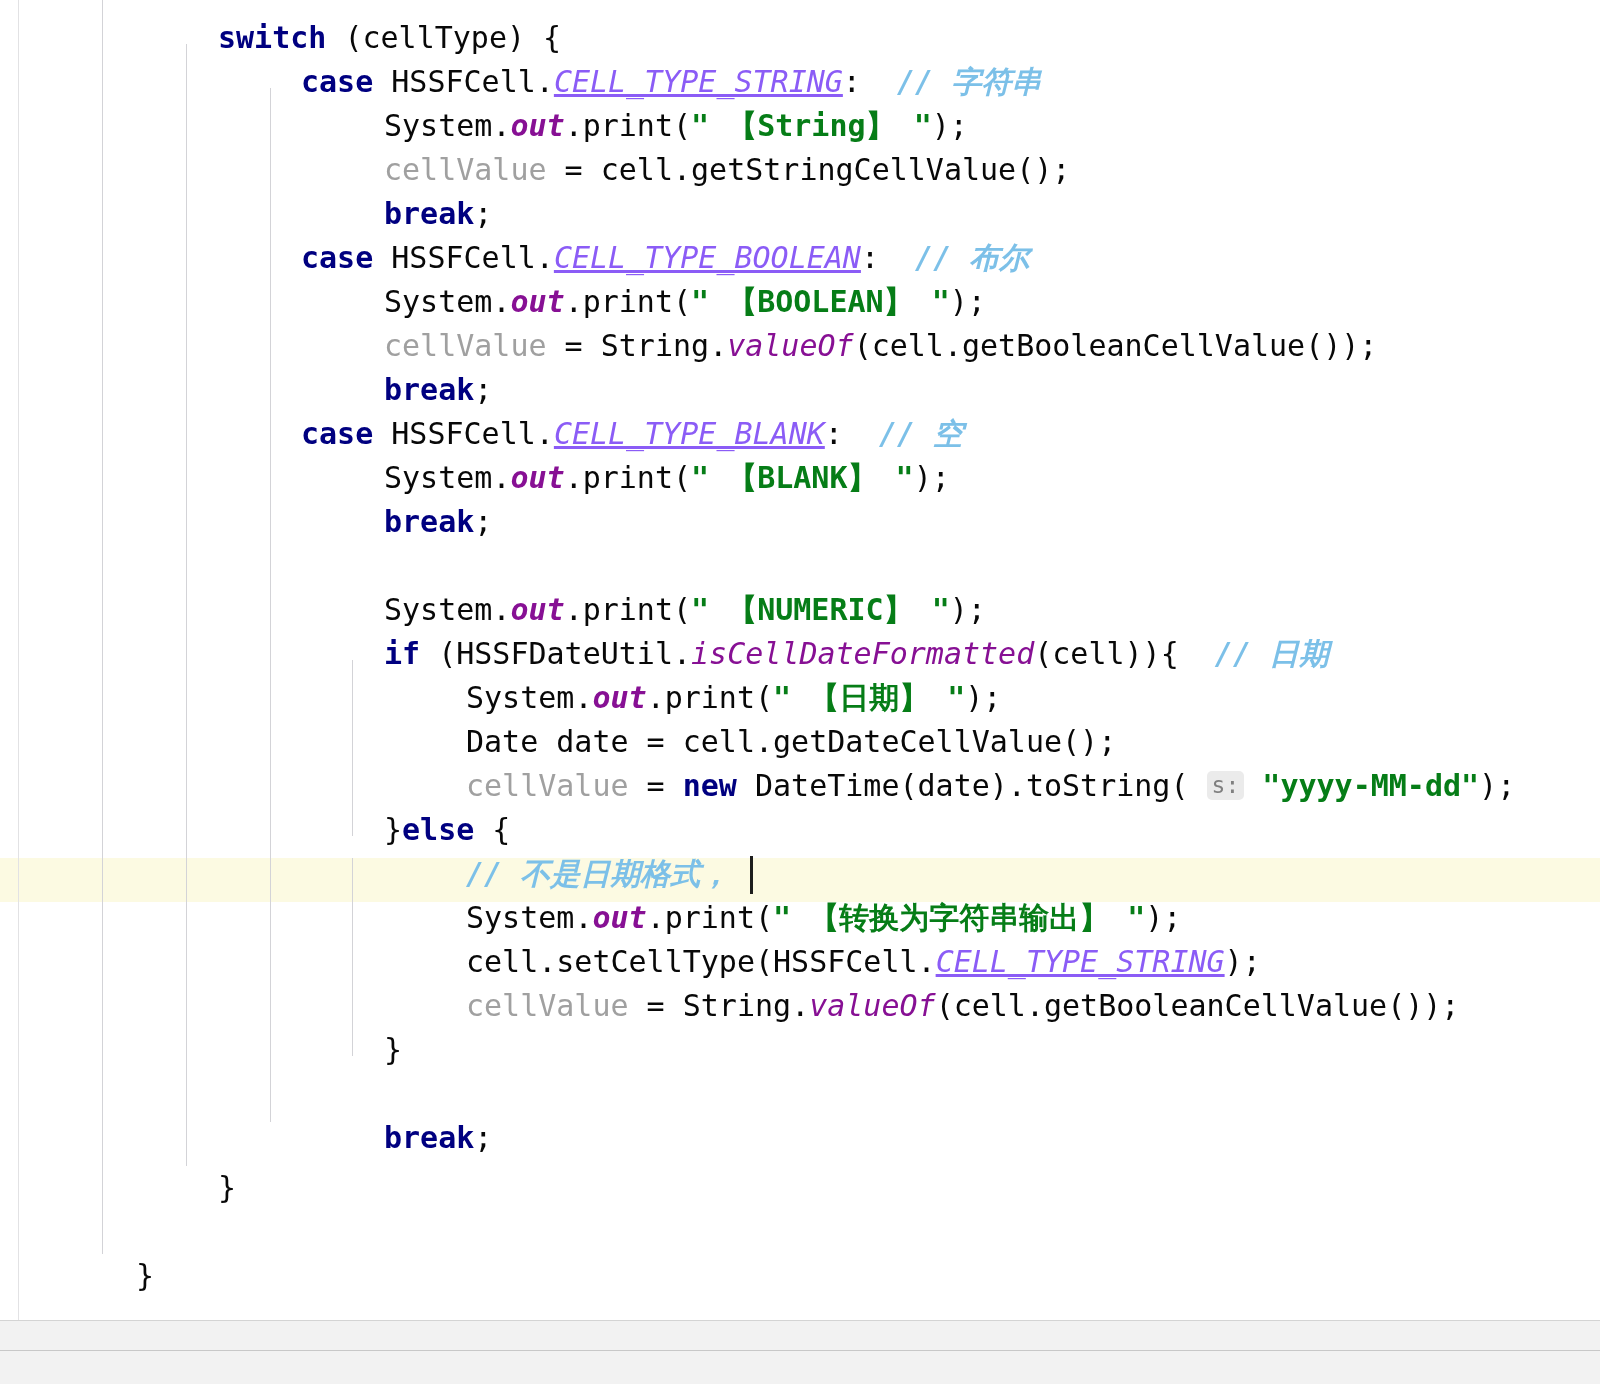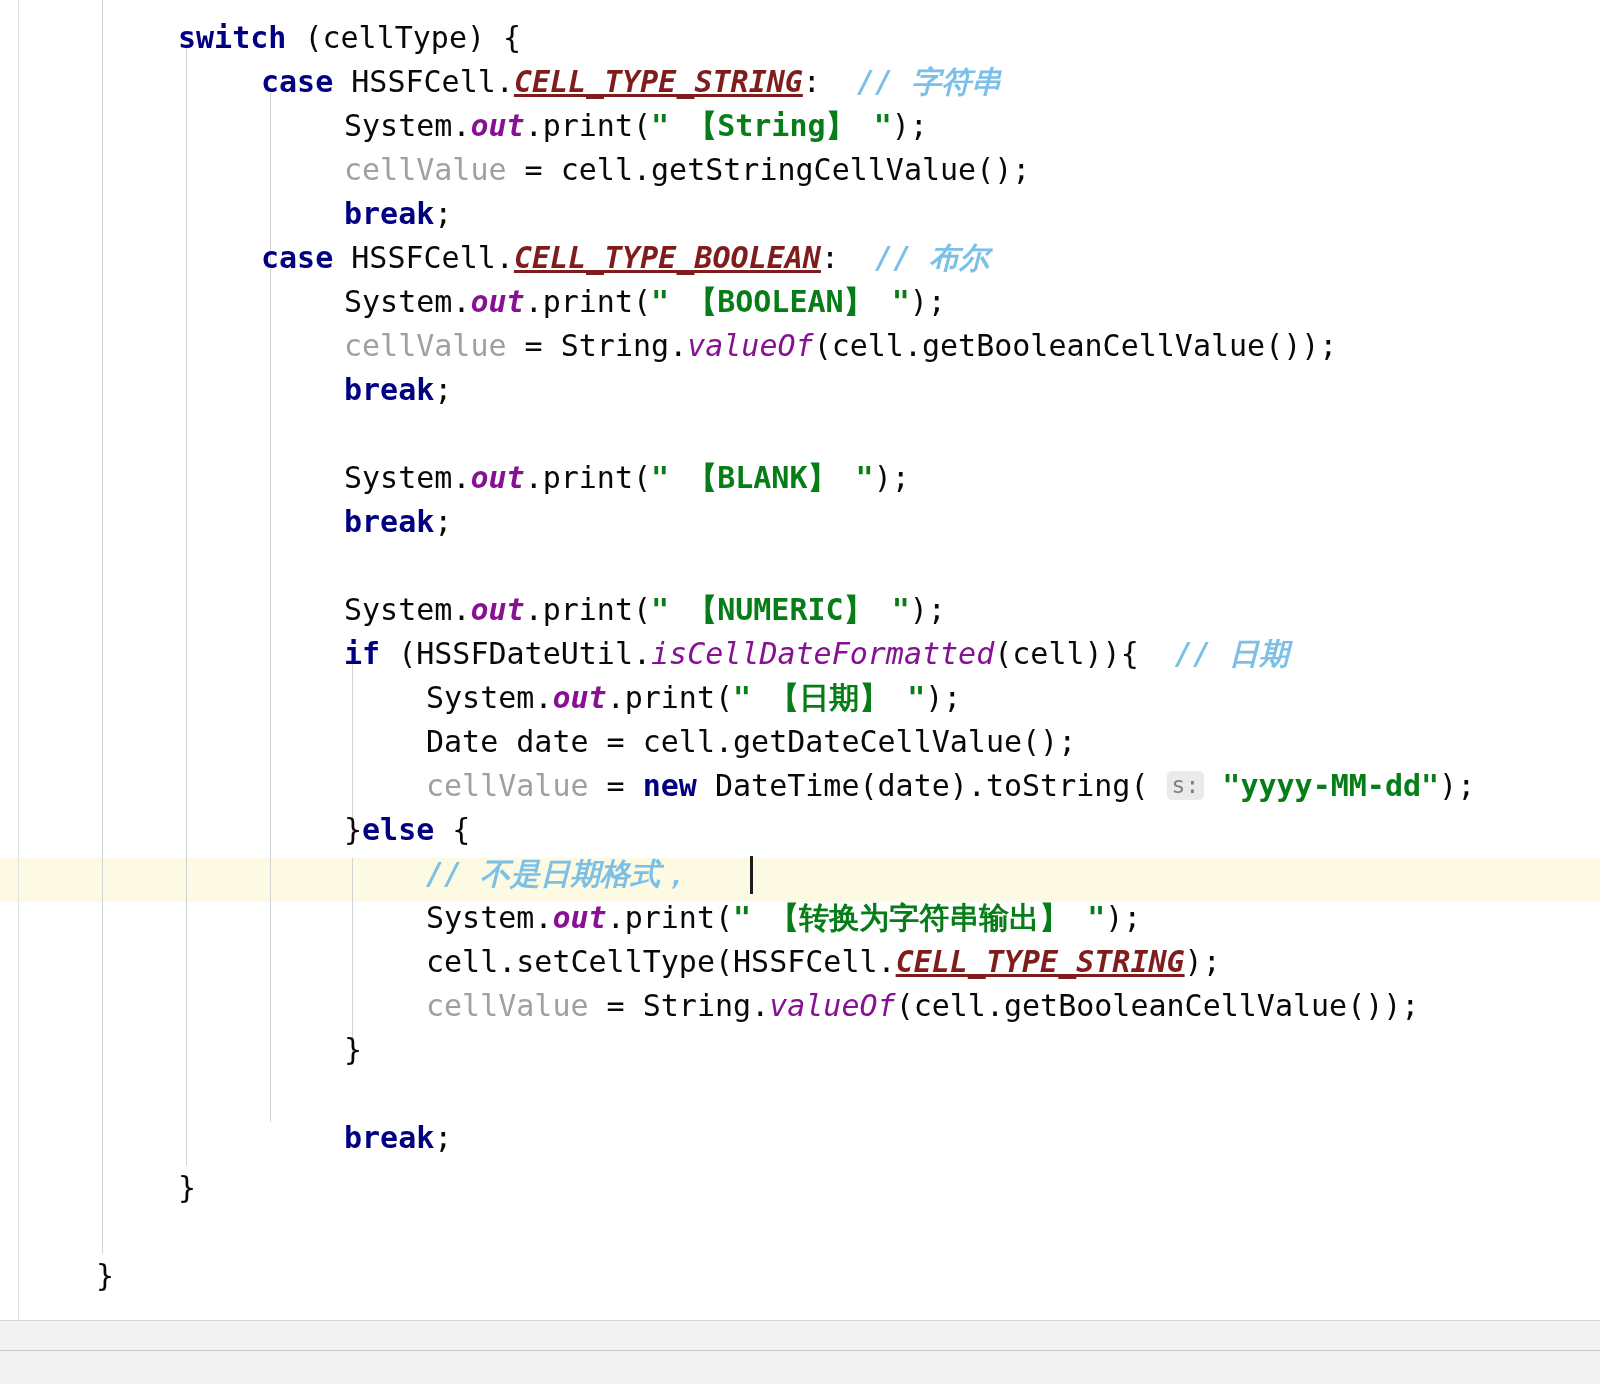--- a/index.html
+++ b/index.html
@@ -56,26 +56,27 @@
     position: absolute;
     left: 0;
     width: 1560px;
     height: 44px;
     line-height: 44px;
     white-space: pre;
     font-family: "DejaVu Sans Mono", monospace;
     font-size: 30px;
     color: #080808;
     letter-spacing: 0px;
+    padding-left: 40px;
   }
 
   .tok { white-space: pre; }
   .kw       { color: #000080; font-weight: bold; }
   .plain    { color: #080808; }
-  .field    { color: #7f1d1d; font-weight: bold; font-style: italic; text-decoration: underline; }
+  .field    { color: #8b5cf6; font-weight: normal; font-style: italic; text-decoration: underline; }
   .static-m { color: #871094; font-style: italic; text-align: right; }
   .localvar { color: #a0a0a0; }
   .str      { color: #067d17; font-weight: bold; }
   .cmt-cn   { color: #7cc0e8; font-style: italic; font-weight: bold; }
   .cn-str   { color: #067d17; font-weight: bold; }
 
   
   .inlay {
     display: inline-block;
     background: #ebebeb;
@@ -157,20 +158,21 @@
     <div class="code-line" style="top:192px;"><span class="tok" style="padding-left:344px"></span><span class="tok kw">break</span><span class="tok plain">;</span></div>
 
     <div class="code-line" style="top:236px;"><span class="tok" style="padding-left:261px"></span><span class="tok kw">case</span><span class="tok plain"> </span><span class="tok plain">HSSFCell</span><span class="tok plain">.</span><span class="tok field">CELL_TYPE_BOOLEAN</span><span class="tok plain">:  </span><span class="tok cmt-cn">// 布尔</span></div>
 
     <div class="code-line" style="top:280px;"><span class="tok" style="padding-left:344px"></span><span class="tok plain">System</span><span class="tok plain">.</span><span class="tok static-m" style="font-weight:bold">out</span><span class="tok plain">.</span><span class="tok plain">print</span><span class="tok plain">(</span><span class="tok str">"</span><span class="tok plain"> </span><span class="tok str">【BOOLEAN】</span><span class="tok plain"> </span><span class="tok str">"</span><span class="tok plain">);</span></div>
 
     <div class="code-line" style="top:324px;"><span class="tok" style="padding-left:344px"></span><span class="tok localvar">cellValue</span><span class="tok plain"> = </span><span class="tok plain">String</span><span class="tok plain">.</span><span class="tok static-m">valueOf</span><span class="tok plain">(</span><span class="tok plain">cell</span><span class="tok plain">.getBooleanCellValue());</span></div>
 
     <div class="code-line" style="top:368px;"><span class="tok" style="padding-left:344px"></span><span class="tok kw">break</span><span class="tok plain">;</span></div>
 
+    <div class="code-line" style="top:412px;"><span class="tok" style="padding-left:261px"></span><span class="tok kw">case</span><span class="tok plain"> </span><span class="tok plain">HSSFCell</span><span class="tok plain">.</span><span class="tok field">CELL_TYPE_BLANK</span><span class="tok plain">:  </span><span class="tok cmt-cn">// 空</span></div>
 
     <div class="code-line" style="top:456px;"><span class="tok" style="padding-left:344px"></span><span class="tok plain">System</span><span class="tok plain">.</span><span class="tok static-m" style="font-weight:bold">out</span><span class="tok plain">.</span><span class="tok plain">print</span><span class="tok plain">(</span><span class="tok str">"</span><span class="tok plain"> </span><span class="tok str">【BLANK】</span><span class="tok plain"> </span><span class="tok str">"</span><span class="tok plain">);</span></div>
 
     <div class="code-line" style="top:500px;"><span class="tok" style="padding-left:344px"></span><span class="tok kw">break</span><span class="tok plain">;</span></div>
 
 
     <div class="code-line" style="top:588px;"><span class="tok" style="padding-left:344px"></span><span class="tok plain">System</span><span class="tok plain">.</span><span class="tok static-m" style="font-weight:bold">out</span><span class="tok plain">.</span><span class="tok plain">print</span><span class="tok plain">(</span><span class="tok str">"</span><span class="tok plain"> </span><span class="tok str">【NUMERIC】</span><span class="tok plain"> </span><span class="tok str">"</span><span class="tok plain">);</span></div>
 
     <div class="code-line" style="top:632px;"><span class="tok" style="padding-left:344px"></span><span class="tok kw">if</span><span class="tok plain"> (</span><span class="tok plain">HSSFDateUtil</span><span class="tok plain">.</span><span class="tok static-m">isCellDateFormatted</span><span class="tok plain">(</span><span class="tok plain">cell</span><span class="tok plain">)){  </span><span class="tok cmt-cn">// 日期</span></div>
 

